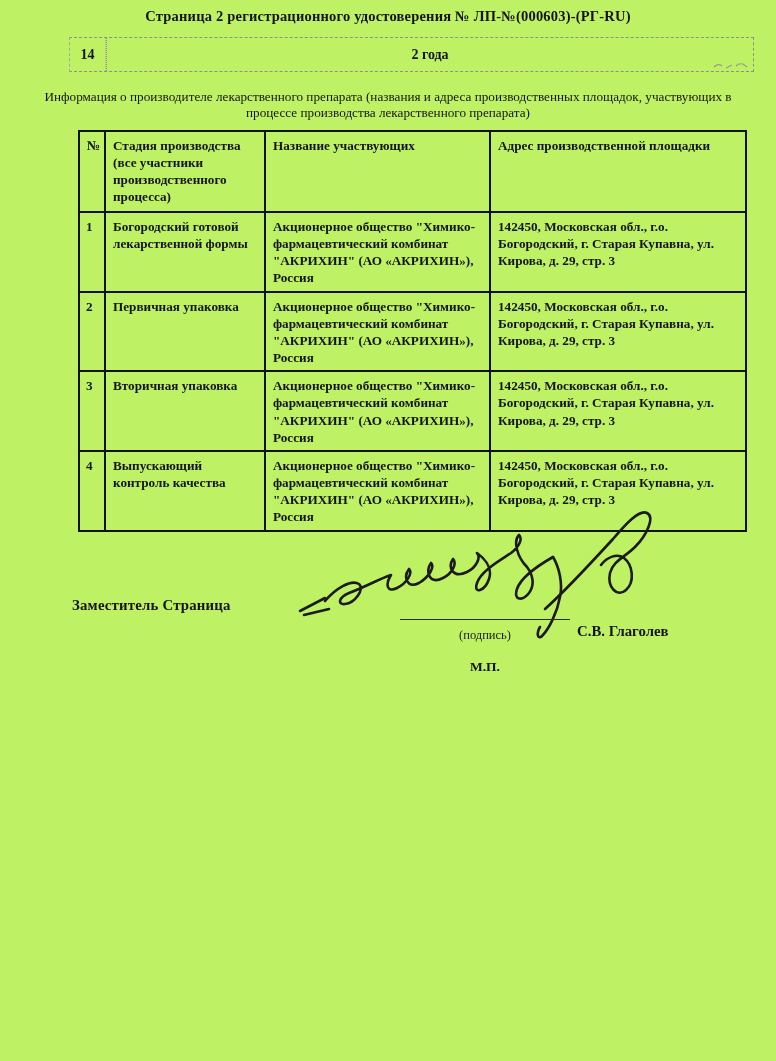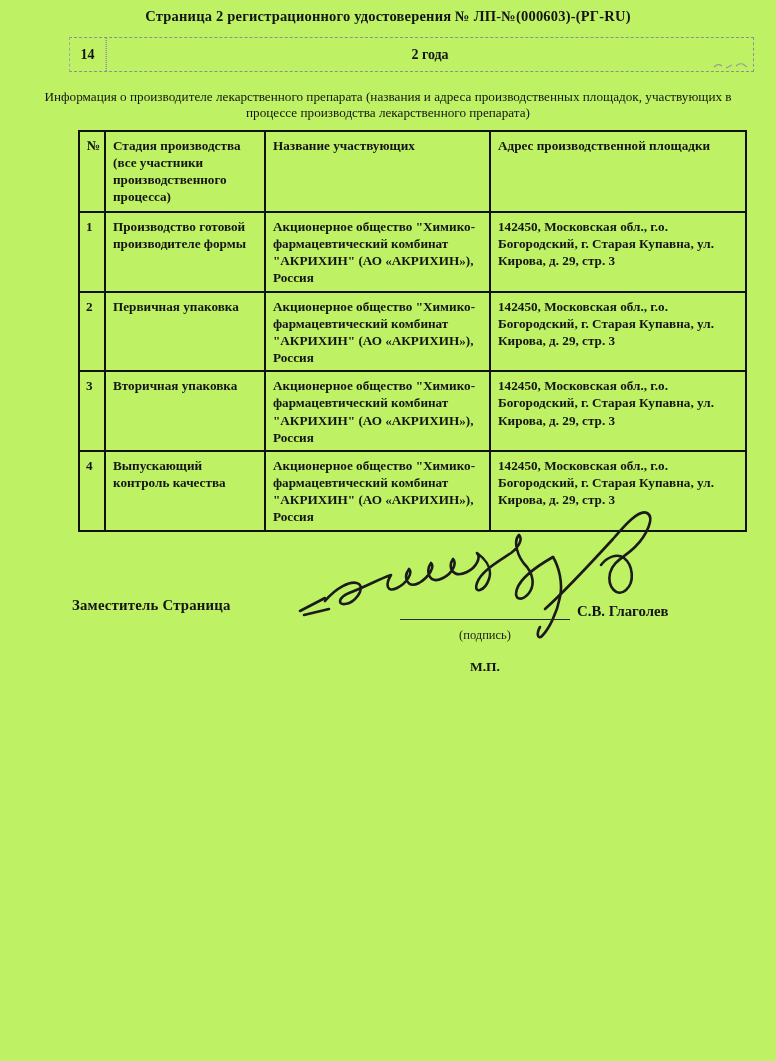--- a/index.html
+++ b/index.html
@@ -72,21 +72,21 @@
   
   .minister-title {
     position: absolute; left: 72px; top: 597px;
     font-weight: bold; font-size: 14.8px; letter-spacing: 0.2px;
   }
   .sig-line {
     position: absolute; left: 400px; top: 602px; width: 170px; height: 18px;
     border-bottom: 1.6px solid #2a2a2a;
   }
   .signer-name {
-    position: absolute; left: 577px; top: 603px;
+    position: absolute; left: 577px; top: 623px;
     font-weight: bold; font-size: 14.8px;
   }
   .sig-caption {
     position: absolute; left: 400px; top: 628px; width: 170px;
     text-align: center; font-size: 12.5px; color: #1c1c1c;
   }
   .stamp-label {
     position: absolute; left: 400px; top: 659px; width: 170px;
     text-align: center; font-size: 13.5px; font-weight: 600;
   }
@@ -126,21 +126,21 @@
       <tr class="h-row">
         <th>№</th>
         <th>Стадия производства (все участники производственного процесса)</th>
         <th>Название участвующих</th>
         <th>Адрес производственной площадки</th>
       </tr>
     </thead>
     <tbody>
     <tr class="b-row">
       <td class="num-cell">1</td>
-      <td>Производство готовой производителе формы</td>
+      <td>Богородский готовой лекарственной формы</td>
       <td>Акционерное общество "Химико-фармацевтический комбинат "АКРИХИН" (АО «АКРИХИН»), Россия</td>
       <td>142450, Московская обл., г.о. Богородский, г. Старая Купавна, ул. Кирова, д. 29, стр. 3</td>
     </tr>
 
     <tr class="b-row">
       <td class="num-cell">2</td>
       <td>Первичная упаковка</td>
       <td>Акционерное общество "Химико-фармацевтический комбинат "АКРИХИН" (АО «АКРИХИН»), Россия</td>
       <td>142450, Московская обл., г.о. Богородский, г. Старая Купавна, ул. Кирова, д. 29, стр. 3</td>
     </tr>

